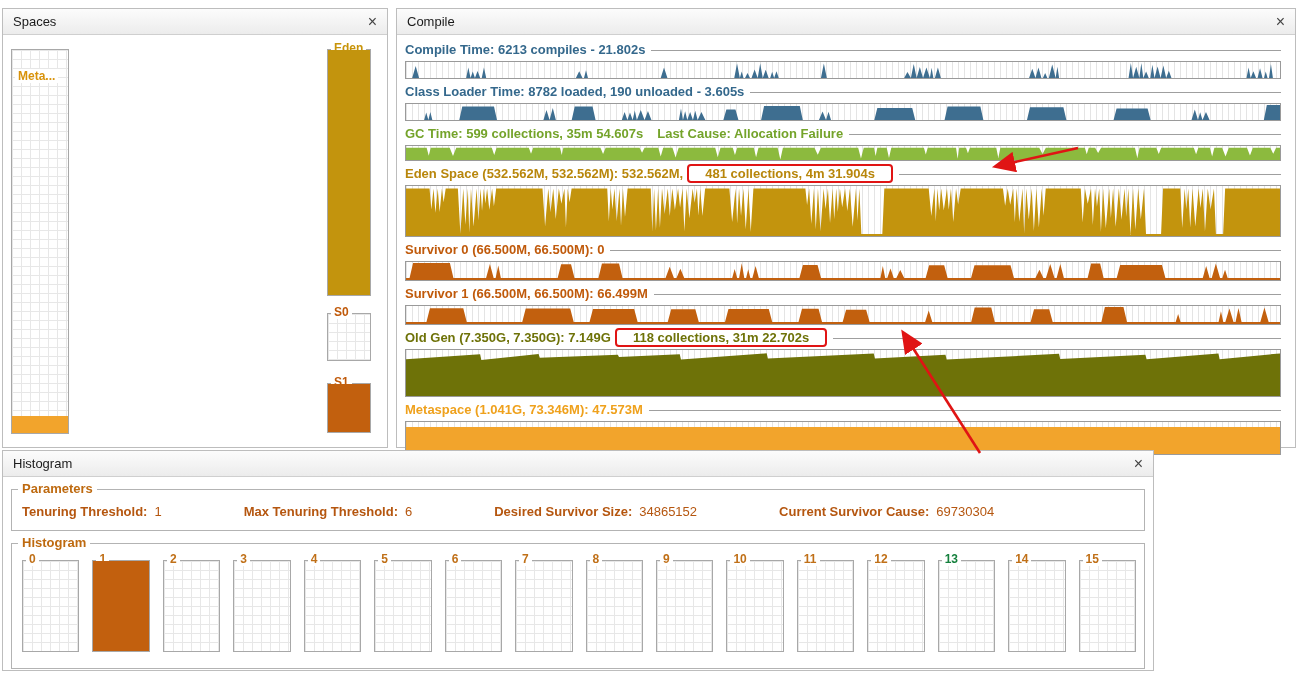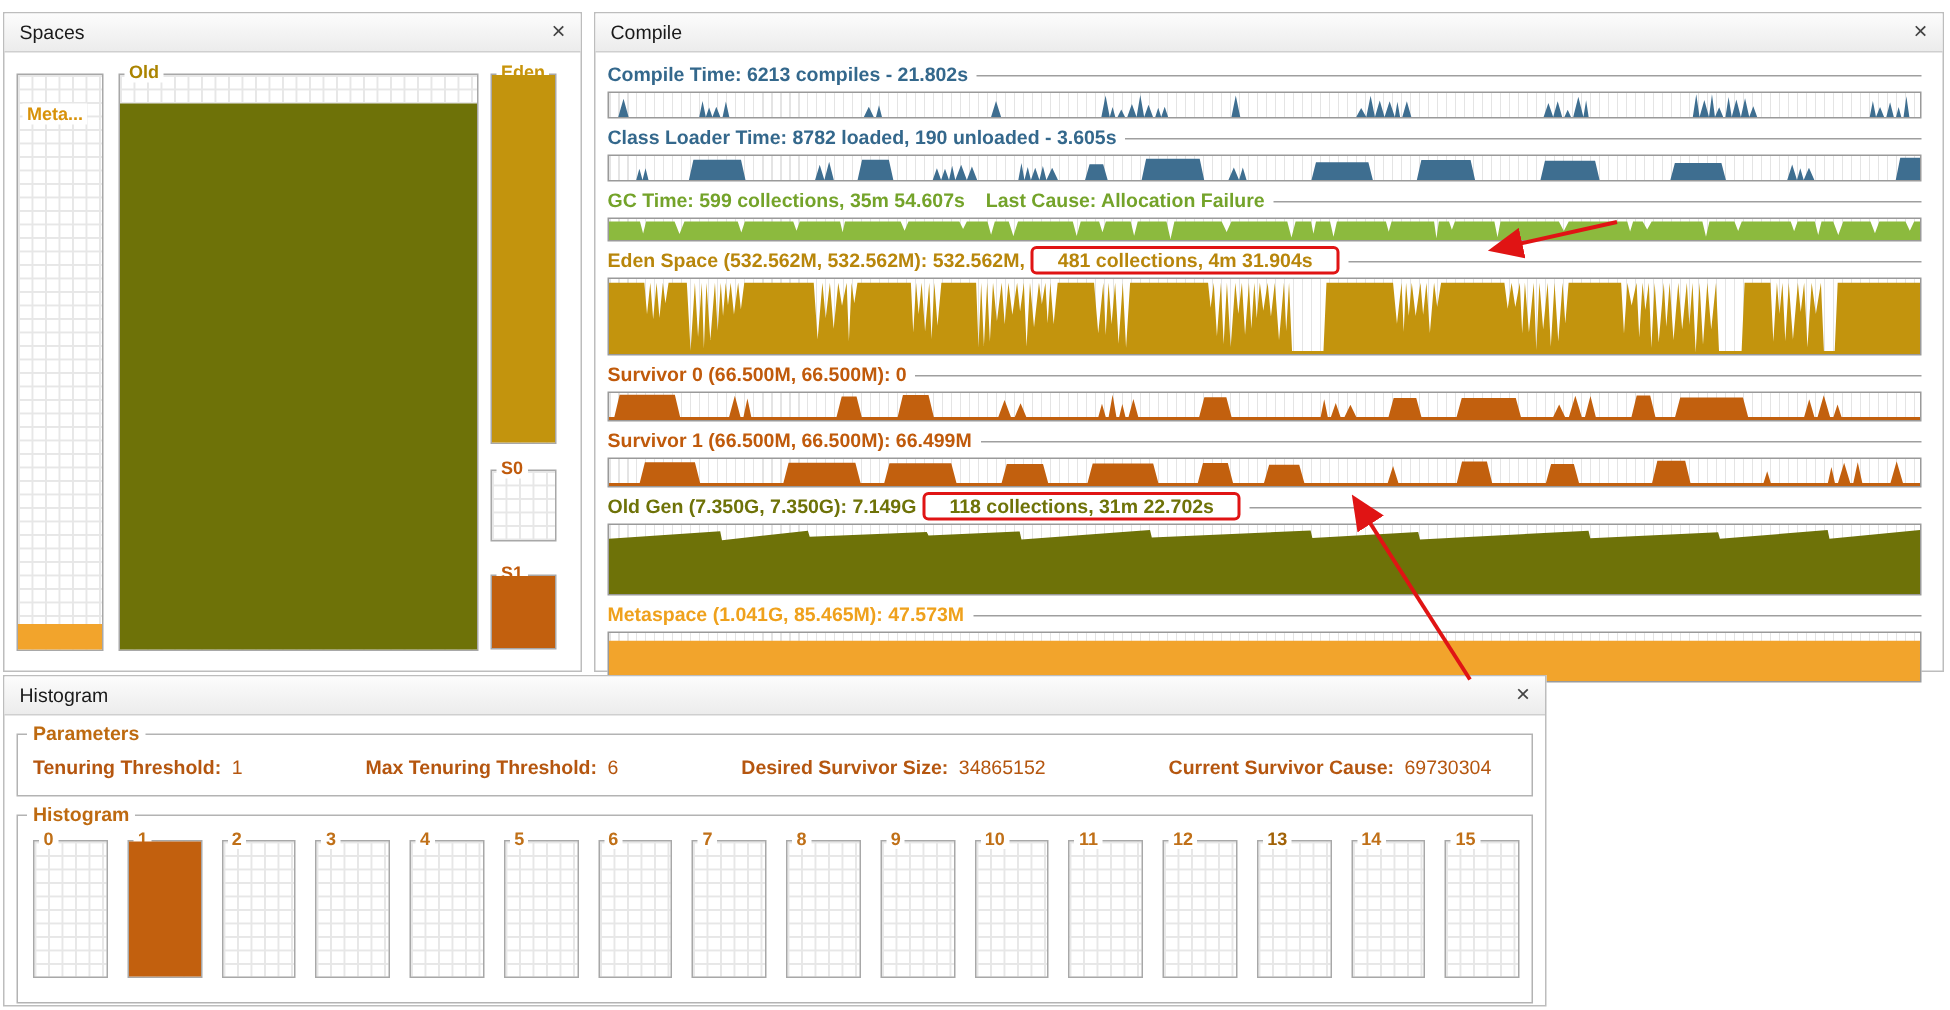--- a/index.html
+++ b/index.html
@@ -2,21 +2,21 @@
 <html><head>
 <meta charset="utf-8">
 <style>
   html,body{margin:0;padding:0;background:#fff;}
   body{font-family:"Liberation Sans","DejaVu Sans",sans-serif;}
   #stage{position:relative;width:1300px;height:673px;background:#fff;overflow:hidden;}
 
   .panel{position:absolute;border:1px solid #bdbdbd;background:#fff;box-sizing:border-box;}
   #spaces-panel{left:2px;top:8px;width:386px;height:440px;}
   #graphs-panel{left:396px;top:8px;width:900px;height:440px;}
-  #histogram-panel{left:2px;top:450px;width:1029px;height:221px;}
+  #histogram-panel{left:2px;top:450px;width:1152px;height:221px;}
 
   .phead{height:26px;display:flex;align-items:center;justify-content:space-between;
     padding:0 10px;background:linear-gradient(#fcfcfc,#ececec);border-bottom:1px solid #cfcfcf;
     font-size:13px;color:#1a1a1a;box-sizing:border-box;text-align:center;}
   .close{font-size:16px;line-height:16px;color:#444;cursor:pointer;}
 
   
   #spaces-body{position:relative;width:100%;height:412px;}
   .tbox{position:absolute;border:1px solid #a8a8a8;box-sizing:border-box;
     background-color:#fff;
@@ -58,24 +58,20 @@
   <div class="panel" id="spaces-panel">
     <div class="phead">
       <span>Spaces</span>
       <span class="close">×</span>
     </div>
     <div id="spaces-body">
         <div class="tbox" style="left: 8px; top: 14px; width: 58px; height: 385px;">
           <span class="tlabel" style="color: rgb(216, 146, 10); max-width: 52px; overflow: hidden; text-overflow: ellipsis; margin-top: 28px;">Meta...</span>
           <div class="tfill" style="height: 4.5%; background: rgb(242, 164, 44);"></div>
         </div>
-        <div class="tbox" style="left: 76px; top: 14px; width: 240px; height: 385px;">
-          <span class="tlabel" style="color: rgb(171, 132, 0); max-width: 234px; overflow: hidden; text-overflow: ellipsis;">Old</span>
-          <div class="tfill" style="height: 95%; background: rgb(110, 114, 8);"></div>
-        </div>
         <div class="tbox" style="left: 324px; top: 14px; width: 44px; height: 247px;">
           <span class="tlabel" style="color: rgb(200, 148, 10); max-width: 38px; overflow: hidden; text-overflow: ellipsis;">Eden</span>
           <div class="tfill" style="height: 100%; background: rgb(195, 148, 13);"></div>
         </div>
         <div class="tbox" style="left: 324px; top: 278px; width: 44px; height: 48px;">
           <span class="tlabel" style="color: rgb(192, 90, 11); max-width: 38px; overflow: hidden; text-overflow: ellipsis;">S0</span>
         </div>
         <div class="tbox" style="left: 324px; top: 348px; width: 44px; height: 50px;">
           <span class="tlabel" style="color: rgb(192, 90, 11); max-width: 38px; overflow: hidden; text-overflow: ellipsis;">S1</span>
           <div class="tfill" style="height: 100%; background: rgb(194, 96, 14);"></div>
@@ -157,21 +153,21 @@
             <span class="hlbox" style="border-color: rgb(224, 20, 20);">118 collections, 31m 22.702s</span>
           </div>
           <div class="strip" style="height: 46px;">
             <svg viewBox="0 0 876 46" preserveAspectRatio="none" style="width: 100%; height: 100%; display: block;">
               <path d="M0 46L0 9.2L74.3 4.2L75.5 10.1L132.9 3.9L134.1 7.8L212.3 4.7L213.5 7L274.4 4.3L275.6 9.6L361.5 3.3L362.7 8.4L468.8 3.6L470 8.6L540.7 4.7L541.9 9.6L654.5 3.8L655.7 8.9L741.1 4.8L742.3 9.2L814.3 3.4L815.5 9.2L876 3.4L876 46Z" fill="#6e7208"></path>
             </svg>
           </div>
         </div>
         <div class="g-row">
           <div class="g-title" style="color: rgb(239, 161, 28);">
-            <span class="txt">Metaspace (1.041G, 85.465M): 47.573M</span>
+            <span class="txt">Metaspace (1.041G, 73.346M): 47.573M</span>
           </div>
           <div class="strip" style="height: 32px;">
             <svg viewBox="0 0 876 32" preserveAspectRatio="none" style="width: 100%; height: 100%; display: block;">
               <path d="M0 32L0 5.1L876 5.1L876 32Z" fill="#f2a42c"></path>
             </svg>
           </div>
         </div>
       </div>
   </div>
 
@@ -227,21 +223,21 @@
             <div class="tbox bin" style="position: relative;">
               <span class="tlabel" style="color: rgb(192, 112, 24);">10</span>
             </div>
             <div class="tbox bin" style="position: relative;">
               <span class="tlabel" style="color: rgb(192, 112, 24);">11</span>
             </div>
             <div class="tbox bin" style="position: relative;">
               <span class="tlabel" style="color: rgb(192, 112, 24);">12</span>
             </div>
             <div class="tbox bin" style="position: relative;">
-              <span class="tlabel" style="color: #a16207;">13</span>
+              <span class="tlabel" style="color: #15803d;">13</span>
             </div>
             <div class="tbox bin" style="position: relative;">
               <span class="tlabel" style="color: rgb(192, 112, 24);">14</span>
             </div>
             <div class="tbox bin" style="position: relative;">
               <span class="tlabel" style="color: rgb(192, 112, 24);">15</span>
             </div>
           </div>
       </div>
     </div>

